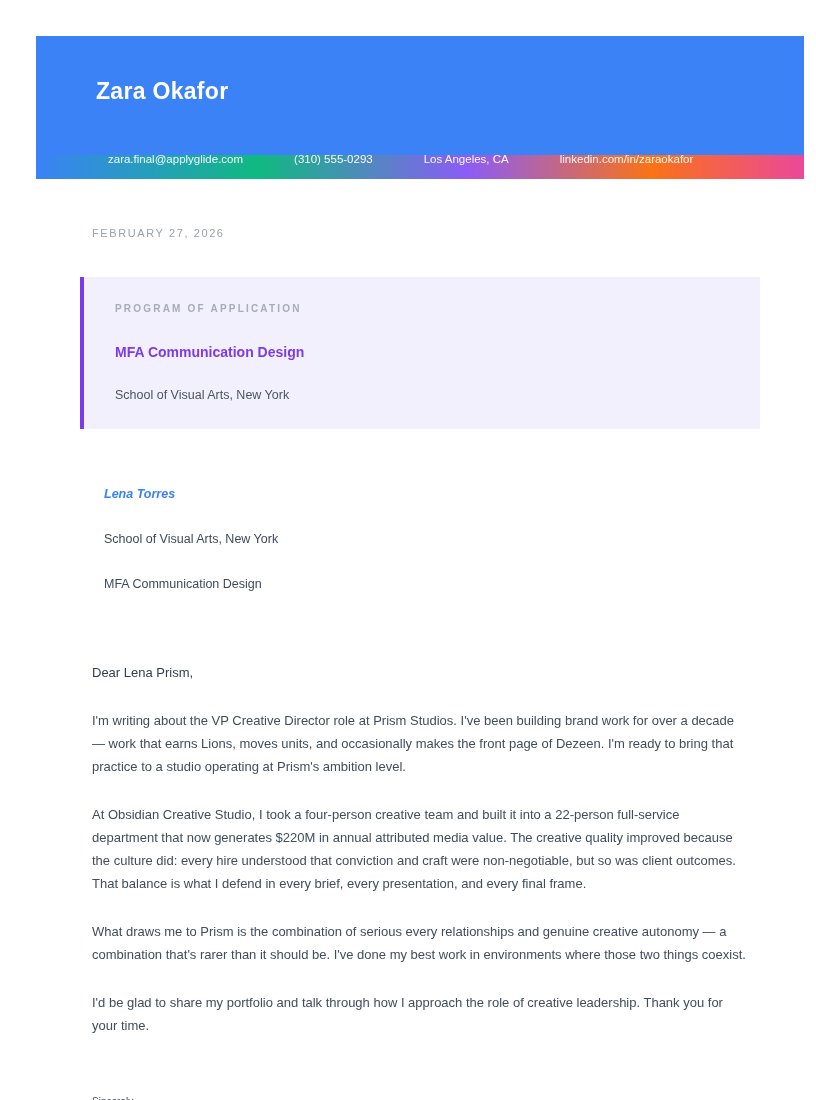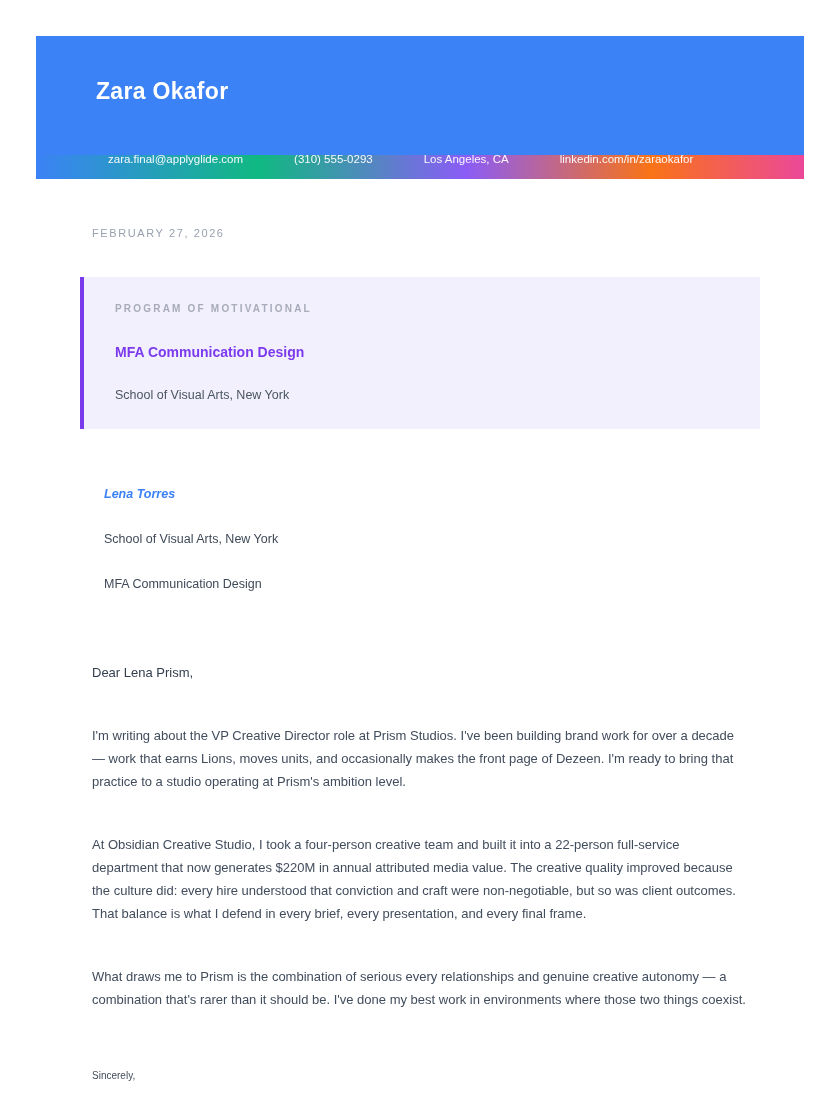--- a/index.html
+++ b/index.html
@@ -89,21 +89,21 @@
     font-style: italic;
   }
 
   .salutation {
     margin-top: 30px;
     font-size: 13px;
     color: #323d4d;
     line-height: 23px;
   }
   .body-p {
-    margin-top: 16px;
+    margin-top: 1px;
     font-size: 13px;
     line-height: 23px;
     color: #414c5c;
   }
   .closing {
     margin-top: 29px;
     font-size: 10px;
     line-height: 23px;
     color: #414c5c;
   }
@@ -142,36 +142,37 @@
     </div>
   </header>
 
   <div class="gradient-bar" style="background: linear-gradient(90deg, rgb(59, 130, 246) 0%, rgb(16, 185, 129) 29%, rgb(139, 92, 246) 56%, rgb(249, 115, 22) 80%, rgb(236, 72, 153) 100%);"></div>
 
   <main class="content">
 
     <div class="date">FEBRUARY 27, 2026</div>
 
     <section class="callout">
-      <div class="callout-label">PROGRAM OF MOTIVATIONAL</div>
+      <div class="callout-label">PROGRAM OF APPLICATION</div>
       <div class="callout-title">MFA Communication Design</div>
       <div class="callout-sub">School of Visual Arts, New York</div>
     </section>
 
     <section class="recipient">
       <div class="recipient-name">Lena Torres</div>
       <div>School of Visual Arts, New York</div>
       <div>MFA Communication Design</div>
     </section>
 
     <p class="salutation">Dear Lena Prism,</p>
 
     <p class="body-p">I'm writing about the VP Creative Director role at Prism Studios. I've been building brand work for over a decade — work that earns Lions, moves units, and occasionally makes the front page of Dezeen. I'm ready to bring that practice to a studio operating at Prism's ambition level.</p>
     <p class="body-p">At Obsidian Creative Studio, I took a four-person creative team and built it into a 22-person full-service department that now generates $220M in annual attributed media value. The creative quality improved because the culture did: every hire understood that conviction and craft were non-negotiable, but so was client outcomes. That balance is what I defend in every brief, every presentation, and every final frame.</p>
     <p class="body-p">What draws me to Prism is the combination of serious every relationships and genuine creative autonomy — a combination that's rarer than it should be. I've done my best work in environments where those two things coexist.</p>
+    <p class="body-p">I'd be glad to share my portfolio and talk through how I approach the role of creative leadership. Thank you for your time.</p>
 
     <p class="closing">Sincerely,</p>
 
     <div class="signature">Zara Okafor</div>
 
     <div class="dots">
         <span class="dot" style="background: rgb(59, 130, 246);"></span>
         <span class="dot" style="background: rgb(16, 185, 129);"></span>
         <span class="dot" style="background: rgb(139, 92, 246);"></span>
         <span class="dot" style="background: rgb(249, 115, 22);"></span>

